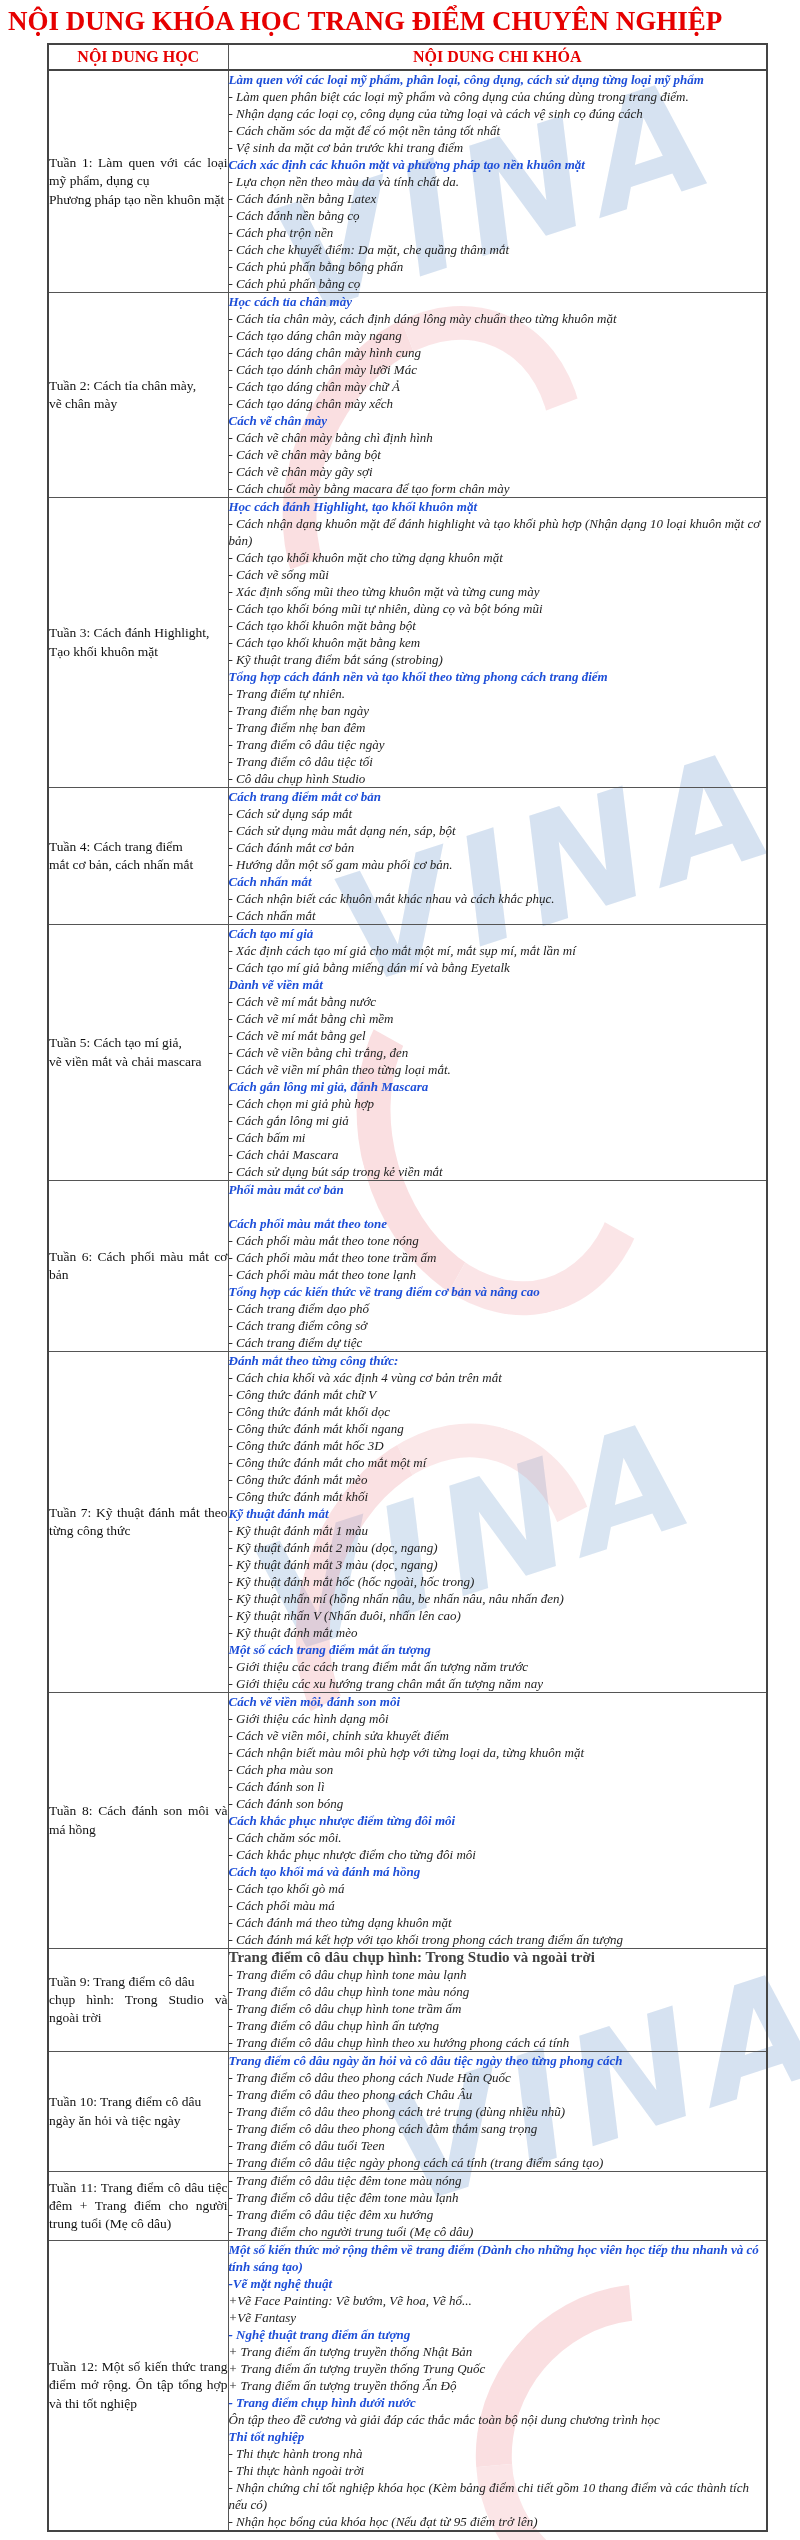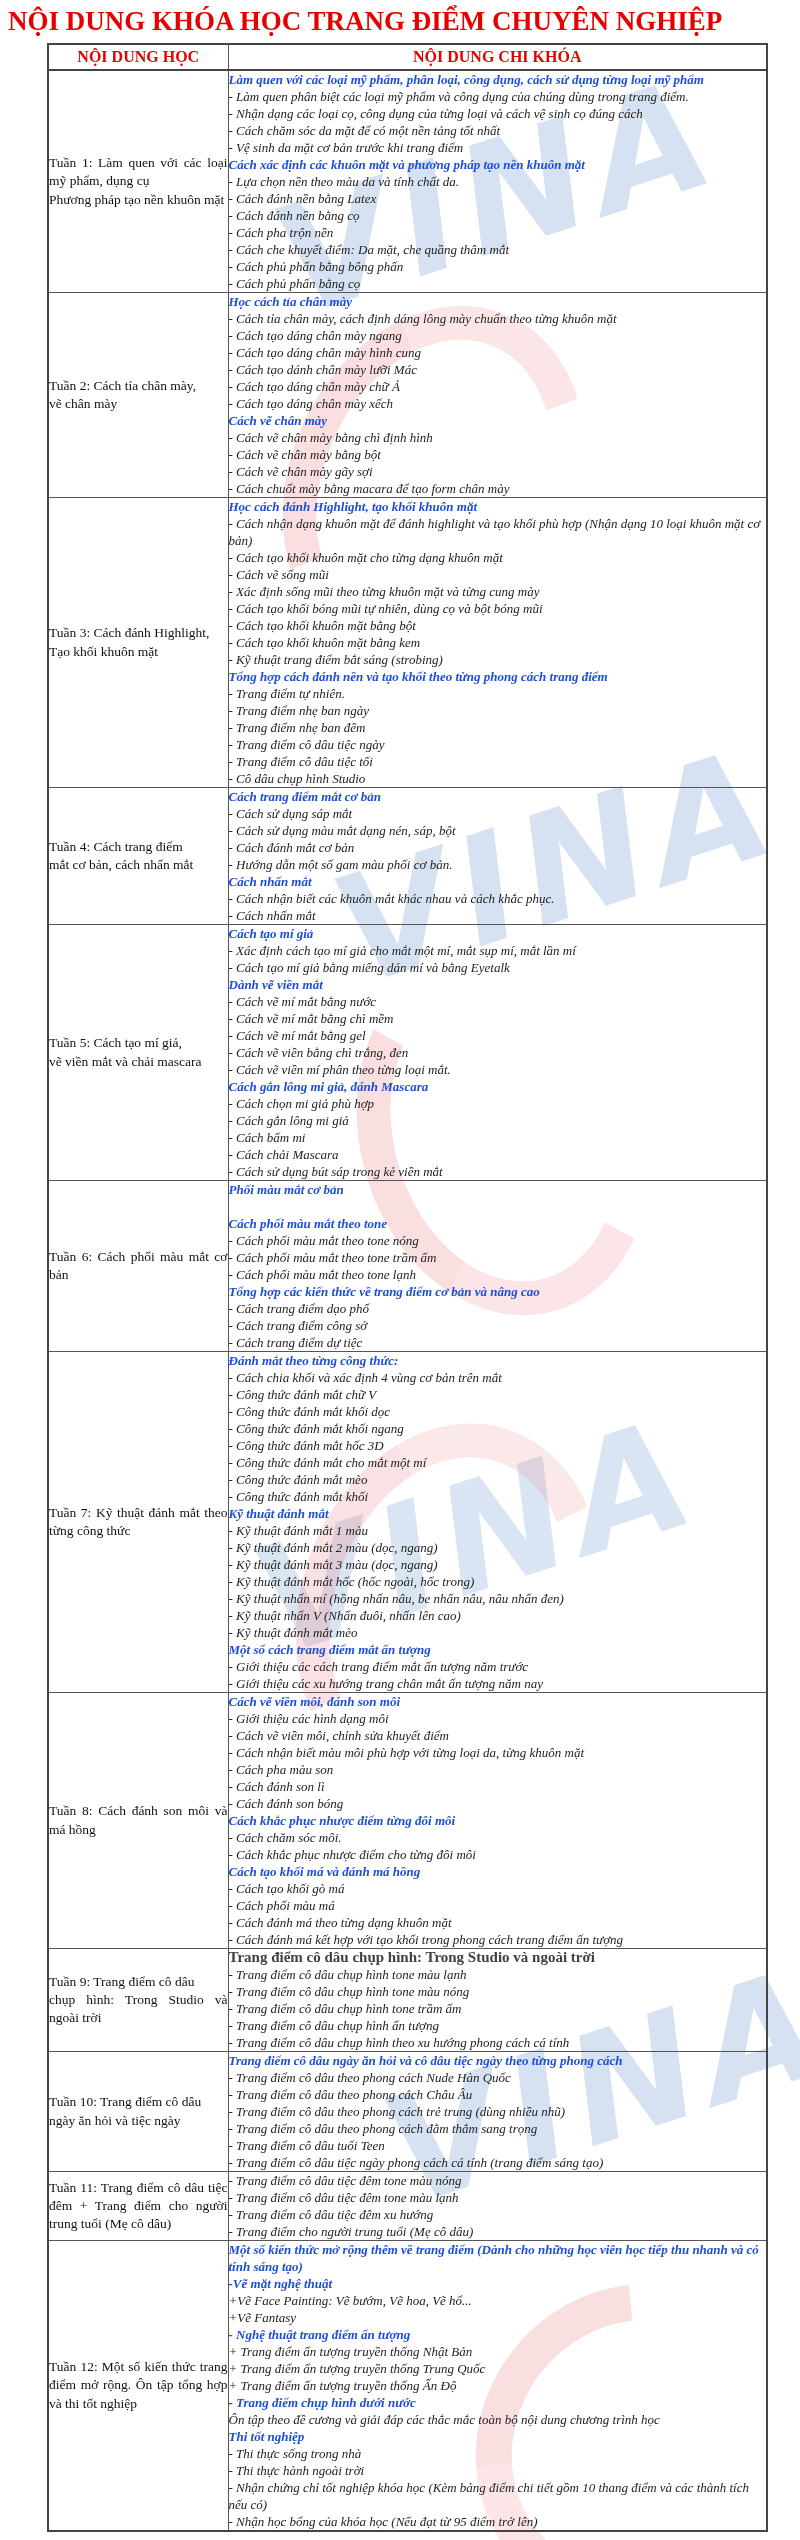--- a/index.html
+++ b/index.html
@@ -329,21 +329,21 @@
             <div class="ln h">-Vẽ mặt nghệ thuật</div>
             <div class="ln i">+Vẽ Face Painting: Vẽ bướm, Vẽ hoa, Vẽ hổ...</div>
             <div class="ln i">+Vẽ Fantasy</div>
             <div class="ln h">- Nghệ thuật trang điểm ấn tượng</div>
             <div class="ln i">+ Trang điểm ấn tượng truyền thống Nhật Bản</div>
             <div class="ln i">+ Trang điểm ấn tượng truyền thống Trung Quốc</div>
             <div class="ln i">+ Trang điểm ấn tượng truyền thống Ấn Độ</div>
             <div class="ln h">- Trang điểm chụp hình dưới nước</div>
             <div class="ln i">Ôn tập theo đề cương và giải đáp các thắc mắc toàn bộ nội dung chương trình học</div>
             <div class="ln h">Thi tốt nghiệp</div>
-            <div class="ln i">- Thi thực sống trong nhà</div>
+            <div class="ln i">- Thi thực hành trong nhà</div>
             <div class="ln i">- Thi thực hành ngoài trời</div>
             <div class="ln i">- Nhận chứng chỉ tốt nghiệp khóa học (Kèm bảng điểm chi tiết gồm 10 thang điểm và các thành tích nếu có)</div>
             <div class="ln i">- Nhận học bổng của khóa học (Nếu đạt từ 95 điểm trở lên)</div>
           </td>
         </tr>
       </tbody>
   </table>
 
 </div>
 

